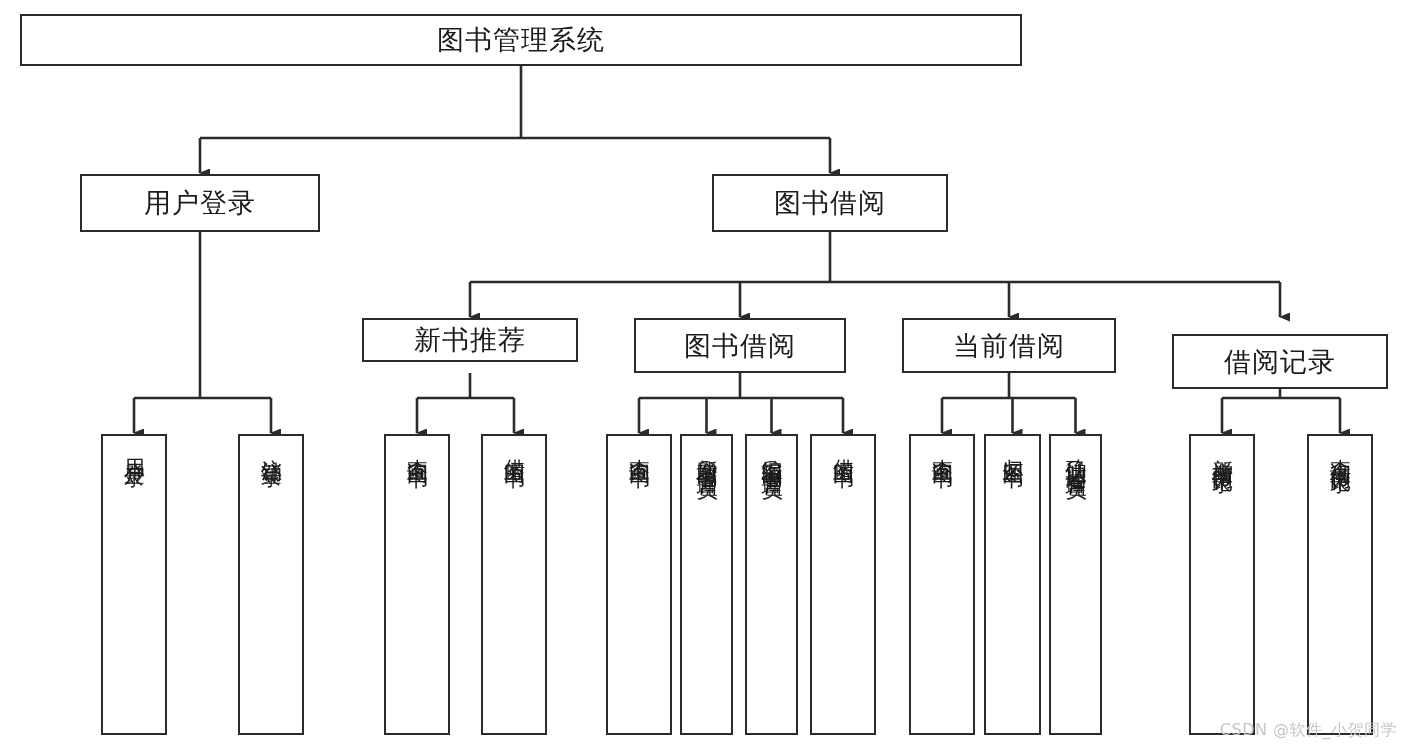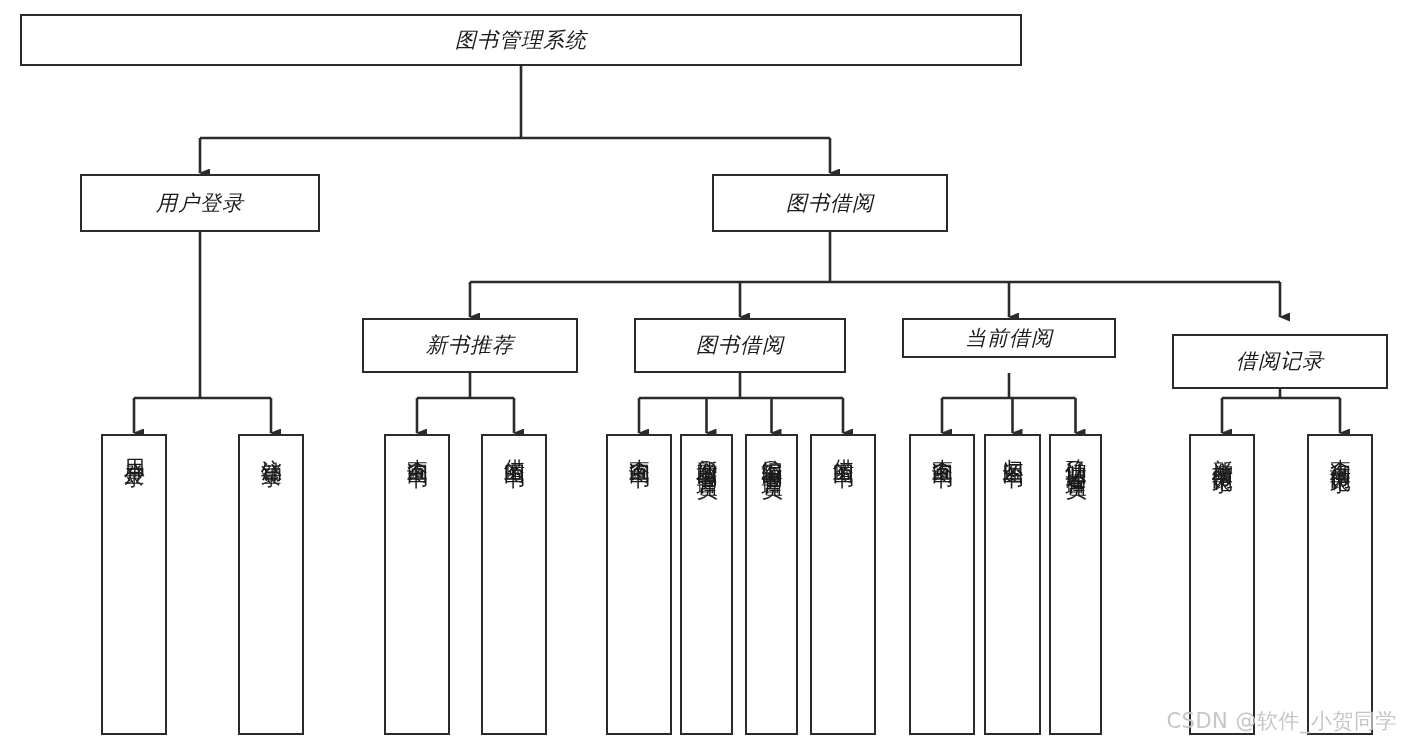--- a/index.html
+++ b/index.html
@@ -36,40 +36,39 @@
     justify-content: center;
     z-index: 3;
   }
   .node .label {
     color: #1b1b1b;
     line-height: 1.18;
     text-align: center;
     white-space: nowrap;
   }
   .node.h .label {
-    font-size: 21px;
+    font-size: 27px;
     letter-spacing: 1px;
-    font-style: italic;
   }
   .node.v {
     padding: 6px 0;
     align-items: flex-start;
   }
   .node.v .label {
     writing-mode: vertical-rl;
     text-orientation: upright;
     font-size: 21px;
     letter-spacing: 3px;
     margin: 0 auto;
   }
   #watermark {
     position: absolute;
     right: 8px;
-    bottom: 12px;
-    font-size: 21px;
+    bottom: 6px;
+    font-size: 16px;
     color: #c6c6c6;
     letter-spacing: 0.5px;
     z-index: 6;
     white-space: nowrap;
     font-family: "DejaVu Sans", "Liberation Sans", sans-serif;
     margin-left: 23px;
   }
 </style>
 </head>
 <body>
@@ -122,27 +121,27 @@
   <div id="node-layer">
       <div class="node h" style="left: 20px; top: 14px; width: 1002px; height: 52px;">
         <span class="label">图书管理系统</span>
       </div>
       <div class="node h" style="left: 80px; top: 174px; width: 240px; height: 58px;">
         <span class="label">用户登录</span>
       </div>
       <div class="node h" style="left: 712px; top: 174px; width: 236px; height: 58px;">
         <span class="label">图书借阅</span>
       </div>
-      <div class="node h" style="left: 362px; top: 318px; width: 216px; height: 55px;">
+      <div class="node h" style="left: 362px; top: 318px; width: 216px; height: 44px;">
         <span class="label">新书推荐</span>
       </div>
       <div class="node h" style="left: 634px; top: 318px; width: 212px; height: 55px; justify-content: center;">
         <span class="label">图书借阅</span>
       </div>
-      <div class="node h" style="left: 902px; top: 318px; width: 214px; height: 40px;">
+      <div class="node h" style="left: 902px; top: 318px; width: 214px; height: 55px;">
         <span class="label">当前借阅</span>
       </div>
       <div class="node h" style="left: 1172px; top: 334px; width: 216px; height: 55px;">
         <span class="label">借阅记录</span>
       </div>
       <div class="node v" style="left: 101px; top: 434px; width: 66px; height: 301px;">
         <span class="label">用户登录</span>
       </div>
       <div class="node v" style="left: 238px; top: 434px; width: 66px; height: 301px;">
         <span class="label">注销登录</span>

